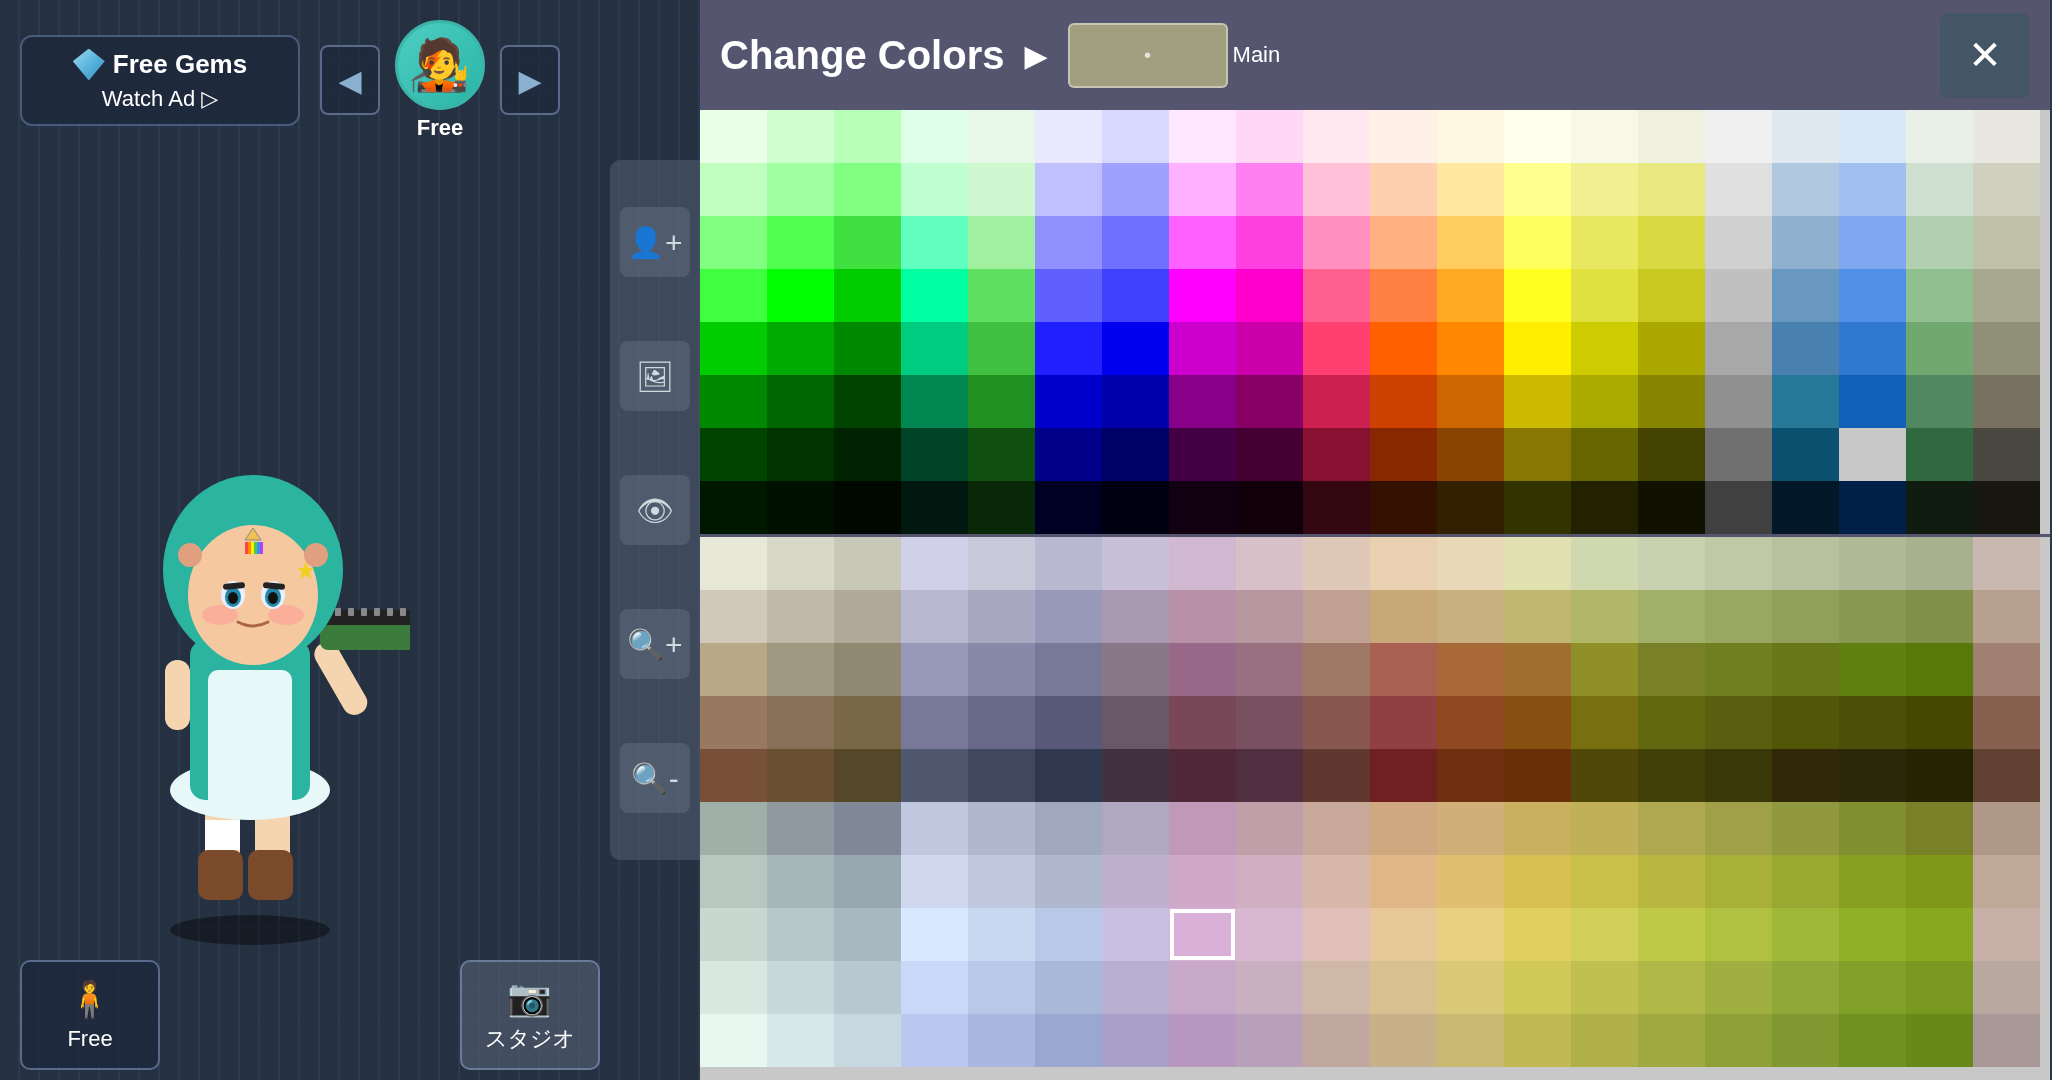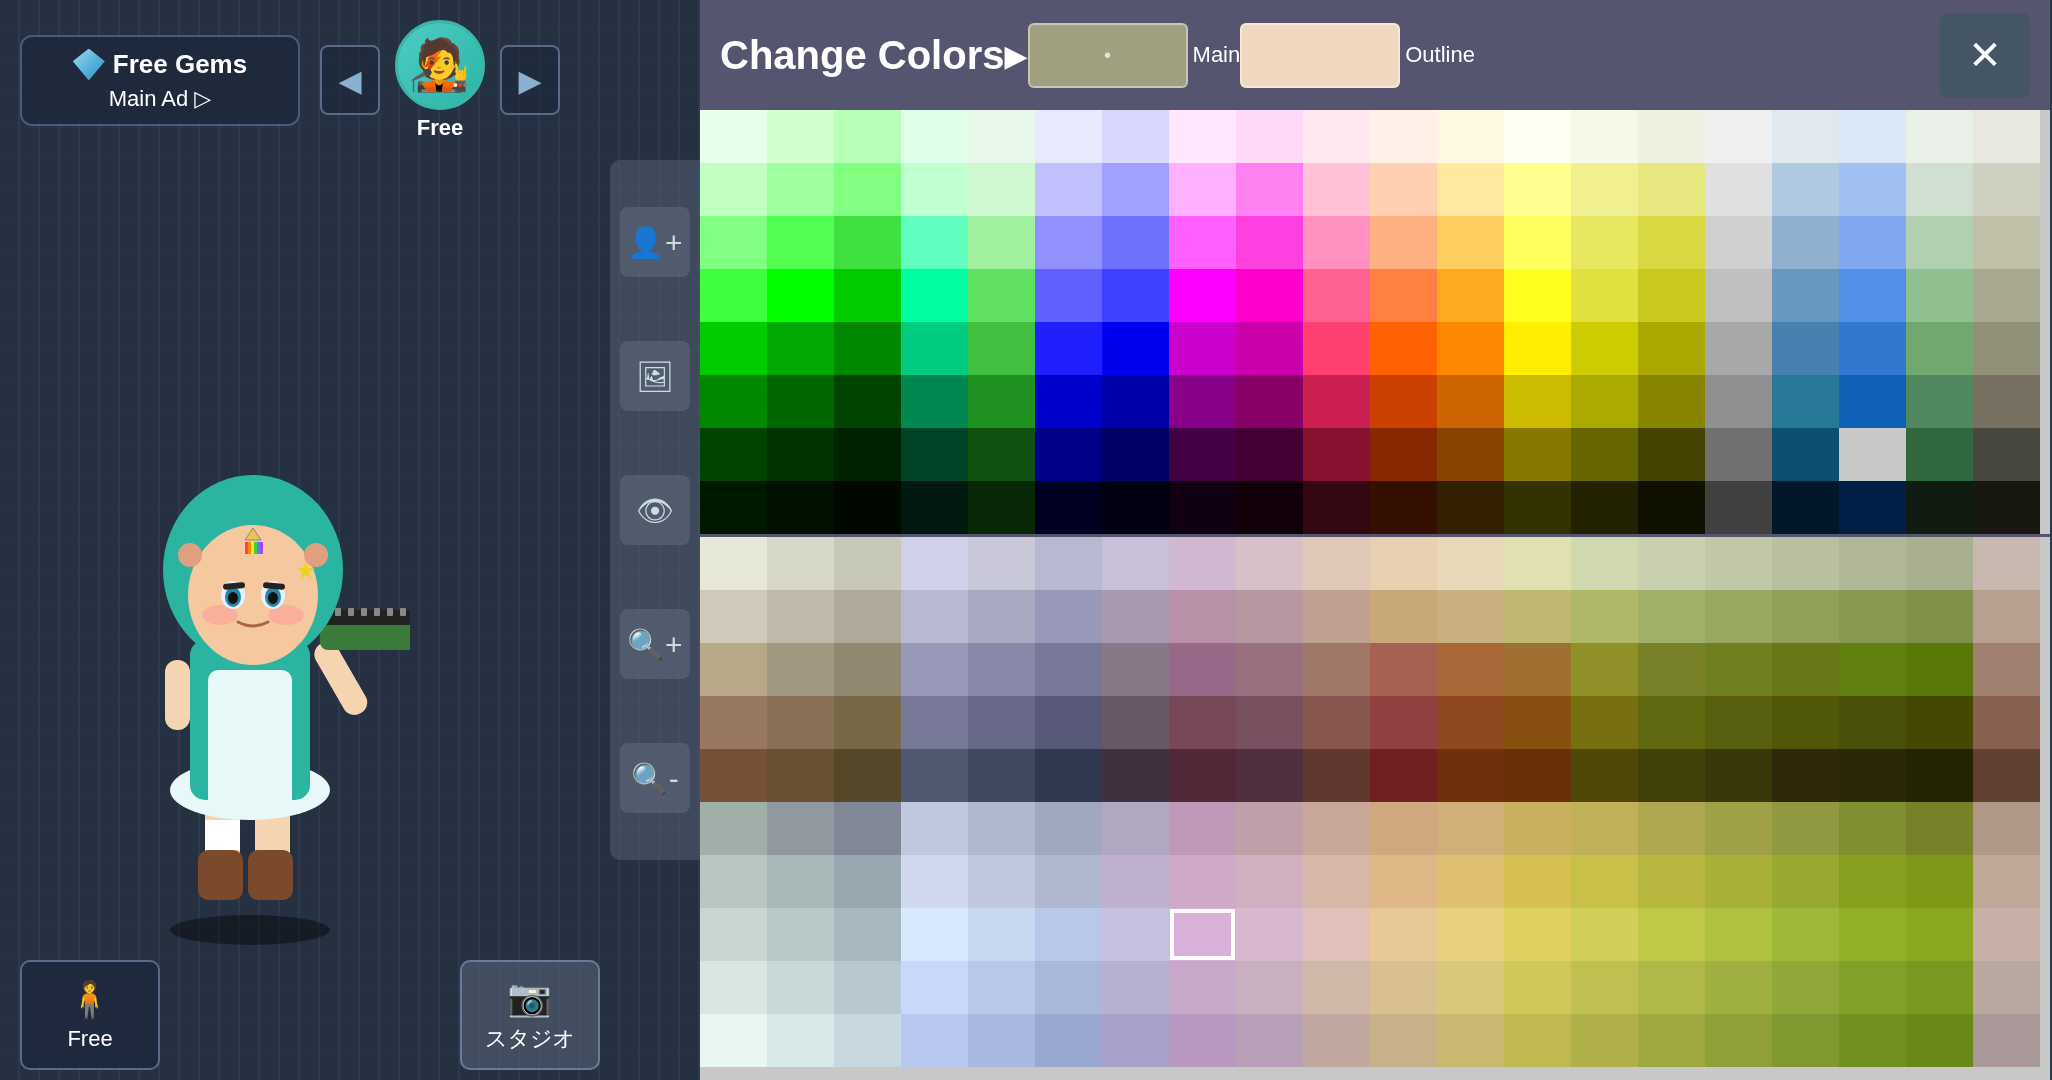--- a/index.html
+++ b/index.html
@@ -244,20 +244,21 @@
       display: flex;
       flex-direction: column;
     }
 
     #color-header {
       height: 110px;
       background: #555570;
       display: flex;
       align-items: center;
       padding: 10px 20px;
+      gap: 20px;
       flex-shrink: 0;
     }
 
     #change-colors-label {
       color: white;
       font-size: 40px;
       font-weight: bold;
       white-space: nowrap;
     }
 
@@ -355,21 +356,21 @@
 <div id="left-panel">
   <div class="city-bg"></div>
 
   <div id="top-bar">
     <button id="free-gems-btn">
       <div class="gems-top">
         <span class="diamond-icon"></span>
         <span>Free Gems</span>
       </div>
       <div class="watch-ad">
-        <span>Main Ad ▷</span>
+        <span>Watch Ad ▷</span>
       </div>
     </button>
 
     <div id="nav-area">
       <button class="nav-btn">
         <span>◀</span>
       </button>
 
       <div id="character-avatar">
         <div class="avatar-circle">
@@ -496,24 +497,20 @@
   <div id="color-header">
     <span id="change-colors-label">Change Colors</span>
     <span class="arrow-indicator">▶</span>
 
     <div class="color-option">
       <div class="color-swatch main selected-dot"></div>
       <span class="color-option-label">Main</span>
     </div>
 
 
-    <div class="color-option">
-      <div class="color-swatch outline"></div>
-      <span class="color-option-label">Outline</span>
-    </div>
 
     <button id="close-btn">
       <span>✕</span>
     </button>
   </div>
 
   <div id="color-grid">
     <div id="top-color-section" class="color-section" style="width: 1350px;">
         <div class="color-cell" style="width: 67px; height: 53px; background: rgb(232, 255, 232);"></div>
         <div class="color-cell" style="width: 67px; height: 53px; background: rgb(208, 255, 208);"></div>

